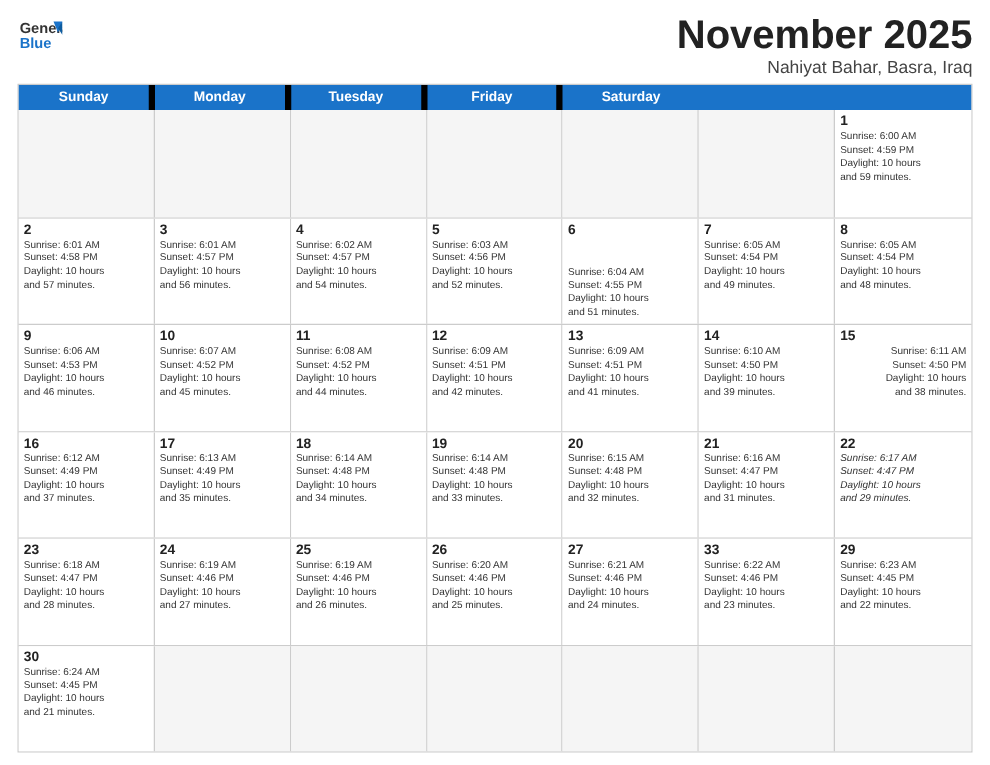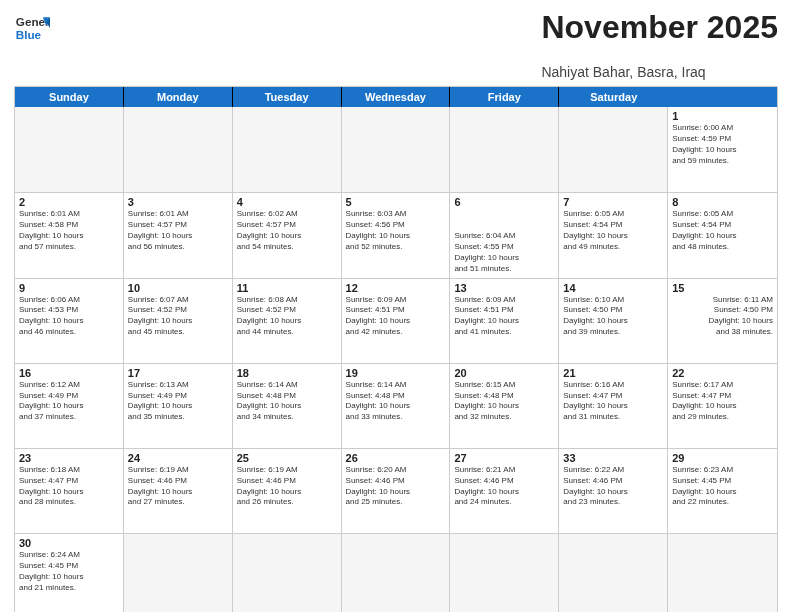--- a/index.html
+++ b/index.html
@@ -27,51 +27,50 @@
     .logo {
       display: flex;
       align-items: center;
       gap: 4px;
     }
     .logo-icon {
       width: 36px;
       height: 36px;
     }
     .title-block {
-      text-align: left;
+      text-align: right;
     }
     .month-title {
       font-size: 32px;
       font-weight: bold;
       color: #222;
       line-height: 1.1;
     }
     .location-title {
       font-size: 14px;
       color: #444;
-      margin-top: 19px;
     }
     .calendar {
       flex: 1;
       display: flex;
       flex-direction: column;
       border: 1px solid #ccc;
     }
     .cal-header {
       display: grid;
       grid-template-columns: repeat(7, 1fr);
       background: #1a73c9;
     }
     .cal-header-cell {
       color: #fff;
       font-size: 11px;
       font-weight: bold;
       text-align: center;
       padding: 4px 2px;
-      border-right: 1px solid #000000;
+      border-right: 5px solid #000000;
     }
     .cal-header-cell:last-child { border-right: none; }
     .cal-body {
       flex: 1;
       display: grid;
       grid-template-rows: repeat(6, 1fr);
     }
     .cal-week {
       display: grid;
       grid-template-columns: repeat(7, 1fr);
@@ -118,21 +117,20 @@
       <div class="month-title">November 2025</div>
       <div class="location-title">Nahiyat Bahar, Basra, Iraq</div>
     </div>
   </div>
 
   <div class="calendar">
     <div class="cal-header">
     <div class="cal-header-cell">Sunday</div>
         <div class="cal-header-cell">Monday</div>
         <div class="cal-header-cell">Tuesday</div>
-        <div class="cal-header-cell">Wednesday</div>
         <div class="cal-header-cell">Friday</div>
         <div class="cal-header-cell">Saturday</div>
       </div>
     <div class="cal-body">
     <div class="cal-week">
           <div class="cal-cell empty"></div>
           <div class="cal-cell empty"></div>
           <div class="cal-cell empty"></div>
           <div class="cal-cell empty"></div>
           <div class="cal-cell empty"></div>
@@ -285,21 +283,21 @@
           </div>
           <div class="cal-cell">
             <div class="day-num">21</div>
             <div class="day-info" style="white-space: pre-line;">Sunrise: 6:16 AM
 Sunset: 4:47 PM
 Daylight: 10 hours
 and 31 minutes.</div>
           </div>
           <div class="cal-cell">
             <div class="day-num">22</div>
-            <div class="day-info" style="white-space: pre-line;">Sunrise: 6:17 AM
+            <div class="day-info" style="white-space: pre-line; font-style: italic;">Sunrise: 6:17 AM
 Sunset: 4:47 PM
 Daylight: 10 hours
 and 29 minutes.</div>
           </div>
         </div>
         <div class="cal-week">
           <div class="cal-cell">
             <div class="day-num">23</div>
             <div class="day-info" style="white-space: pre-line;">Sunrise: 6:18 AM
 Sunset: 4:47 PM

